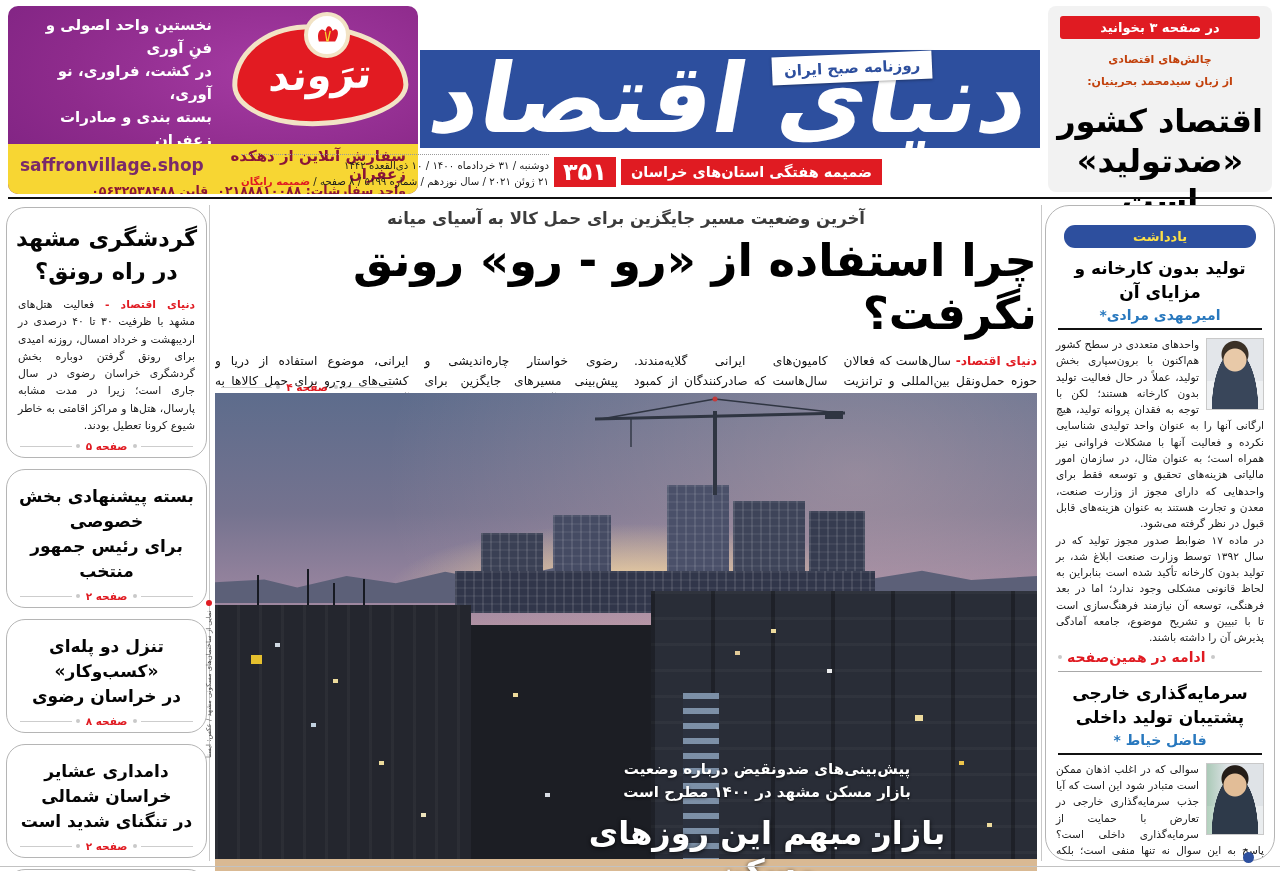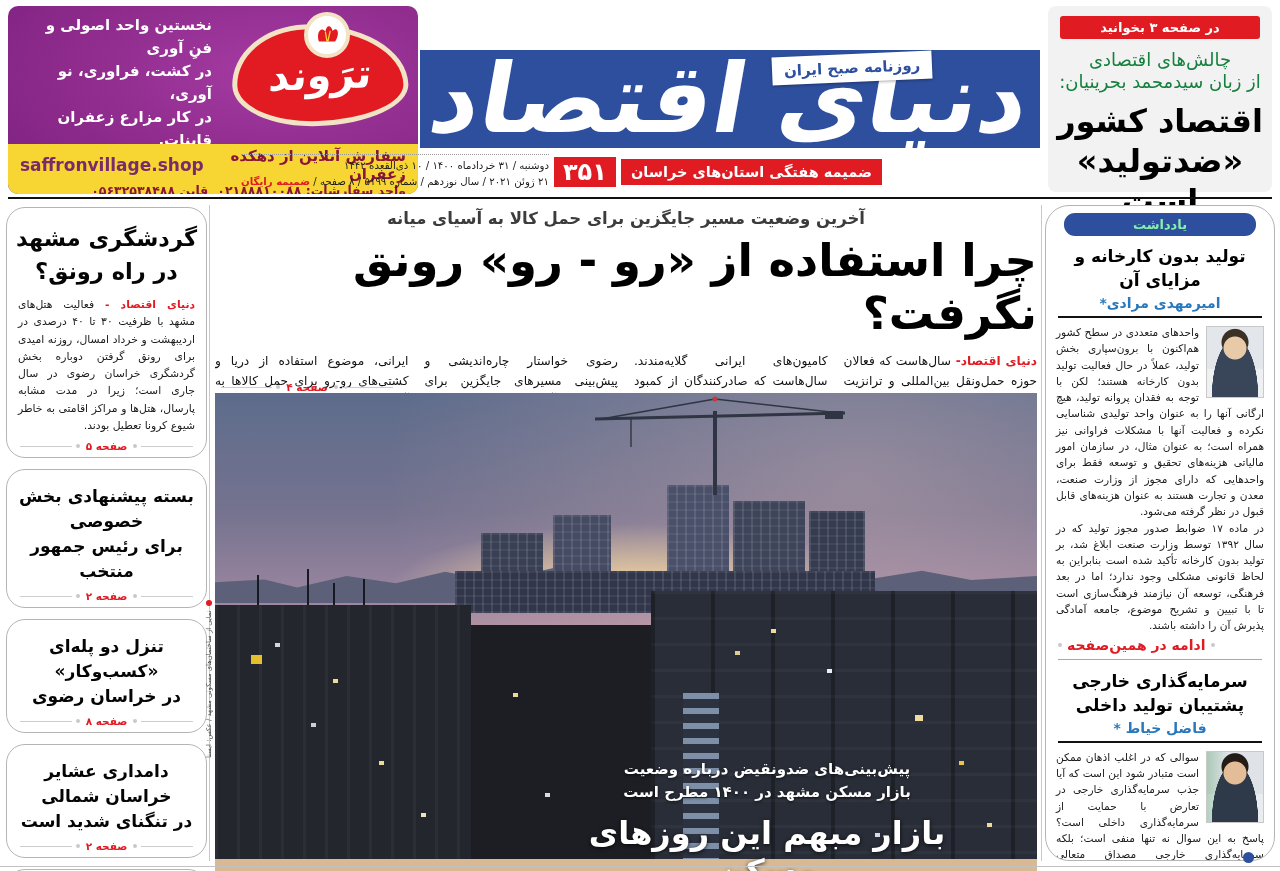--- a/index.html
+++ b/index.html
@@ -56,21 +56,21 @@
               letter-spacing:5px;}
   .mast-dates{flex:1; border-top:1px dotted #9a9a9a; padding-top:3px; font-size:10.2px; line-height:16px;
               color:#1c1c1c; white-space:nowrap;}
   .mast-free{color:var(--red); font-weight:bold;}
 
   
   .promo{position:absolute; left:1048px; top:6px; width:224px; height:186px; background:#f2f2f2;
          border-radius:8px; text-align:center; padding:10px 8px 0;}
   .promo-banner{background:var(--red); color:#fff; font-size:13px; font-weight:bold; border-radius:3px;
                 padding:4px 0; margin:0 4px 10px;}
-  .promo-kicker{color:#15803d; font-size:18px; font-weight:normal; line-height:22px;}
+  .promo-kicker{color:#c2410c; font-size:11px; font-weight:bold; line-height:22px;}
   .promo-title{color:#000; font-size:32px; font-weight:bold; line-height:40px; margin-top:8px;
                white-space:pre-line; letter-spacing:-.5px;}
 
   
   .rail{position:absolute; left:6px; top:207px; width:201px; display:flex; flex-direction:column; gap:11px;}
   .side-item{border:1px solid var(--rail-border); border-radius:19px; padding:14px 9px 5px; background:#fff;}
   .side-title{font-weight:bold; text-align:center; white-space:pre-line; color:#050505;}
   .side-item.big .side-title{font-size:22.5px; line-height:33px;}
   .side-item .side-title{font-size:17px; line-height:25px;}
   .side-body{font-size:10.8px; line-height:17.3px; text-align:justify; margin-top:8px; color:#1a1a1a; padding:0 2px;}
@@ -146,22 +146,22 @@
   .pc-page{font-size:11px; font-weight:bold; margin-top:8px; text-align:right; padding-right:26px;
            text-shadow:0 1px 3px rgba(0,0,0,.8);}
   .photo-credit{position:absolute; left:-10px; top:395px; height:262px; writing-mode:vertical-rl;
                 transform:rotate(180deg); font-size:6.8px; color:#444; display:flex; align-items:center; gap:4px;}
   .credit-dot{width:6px; height:6px; border-radius:50%; background:var(--red); flex:none;
               transform:rotate(180deg);}
 
   
   .notes{position:absolute; left:1045px; top:205px; width:230px; height:656px; background:#fff;
          border:1px solid var(--rail-border); border-radius:24px; padding:7px 10px; overflow:hidden;}
-  .note-head{background:var(--blue); color:#86efac; text-align:center; font-size:13px; font-weight:bold;
-             border-radius:11px; padding:4px 0; margin:0 8px 8px;}
+  .note-head{background:var(--blue); color:#fde047; text-align:center; font-size:13px; font-weight:bold;
+             border-radius:11px; padding:4px 0; margin:12px 8px 8px;}
   .note-title{font-size:17px; font-weight:bold; text-align:center; line-height:24px; color:#000;
               white-space:pre-line;}
   .note-author{color:#2878be; font-size:14px; font-weight:bold; text-align:center; margin:3px 0 5px;}
   .note-rule{border-top:2.5px solid #111; margin:0 2px 6px;}
   .note-body{font-size:10.6px; line-height:16.3px; text-align:justify; color:#1c1c1c;}
   .portrait{float:right; width:58px; height:72px; margin:2px 0 3px 7px; border:1px solid #c9c9c9;
             background:
               radial-gradient(circle at 50% 30%, #e8c9a8 0 11px, rgba(0,0,0,0) 12px),
               radial-gradient(circle at 50% 22%, #3a3026 0 13px, rgba(0,0,0,0) 14px),
               radial-gradient(ellipse at 50% 100%, #39465a 0 58%, rgba(0,0,0,0) 59%),
@@ -193,20 +193,21 @@
         <div class="ad-crocus">
           <svg width="26" height="26" viewBox="0 0 32 32">
               <path d="M6 24 C2 12 10 5 14 12 C15 3 21 3 23 11 C28 5 33 13 26 24 Z" fill="#e21b22"></path>
               <path d="M14 12 L16 24 M20 11 L17 24" stroke="#f7d633" stroke-width="1.6" fill="none"></path>
             </svg>
         </div>
       </div>
       <div class="ad-text">
         <div>نخستین واحد اصولی و فنِ آوری</div>
         <div>در کشت، فراوری، نو آوری،</div>
+        <div>بسته بندی و صادرات زعفران</div>
         <div>در کار مزارع زعفران قاینات.</div>
 
       </div>
     </div>
 
     <div class="ad-strip">
       <span class="ad-order">سفارش آنلاین از دهکده زعفران</span>
       <span class="ad-site">saffronvillage.shop</span>
       <span class="ad-phone">واحد سفارشات: ۰۲۱۸۸۸۱۰۰۸۸</span>
       <span class="ad-phone">قاین ۰۵۶۳۲۵۳۸۴۸۸</span>

